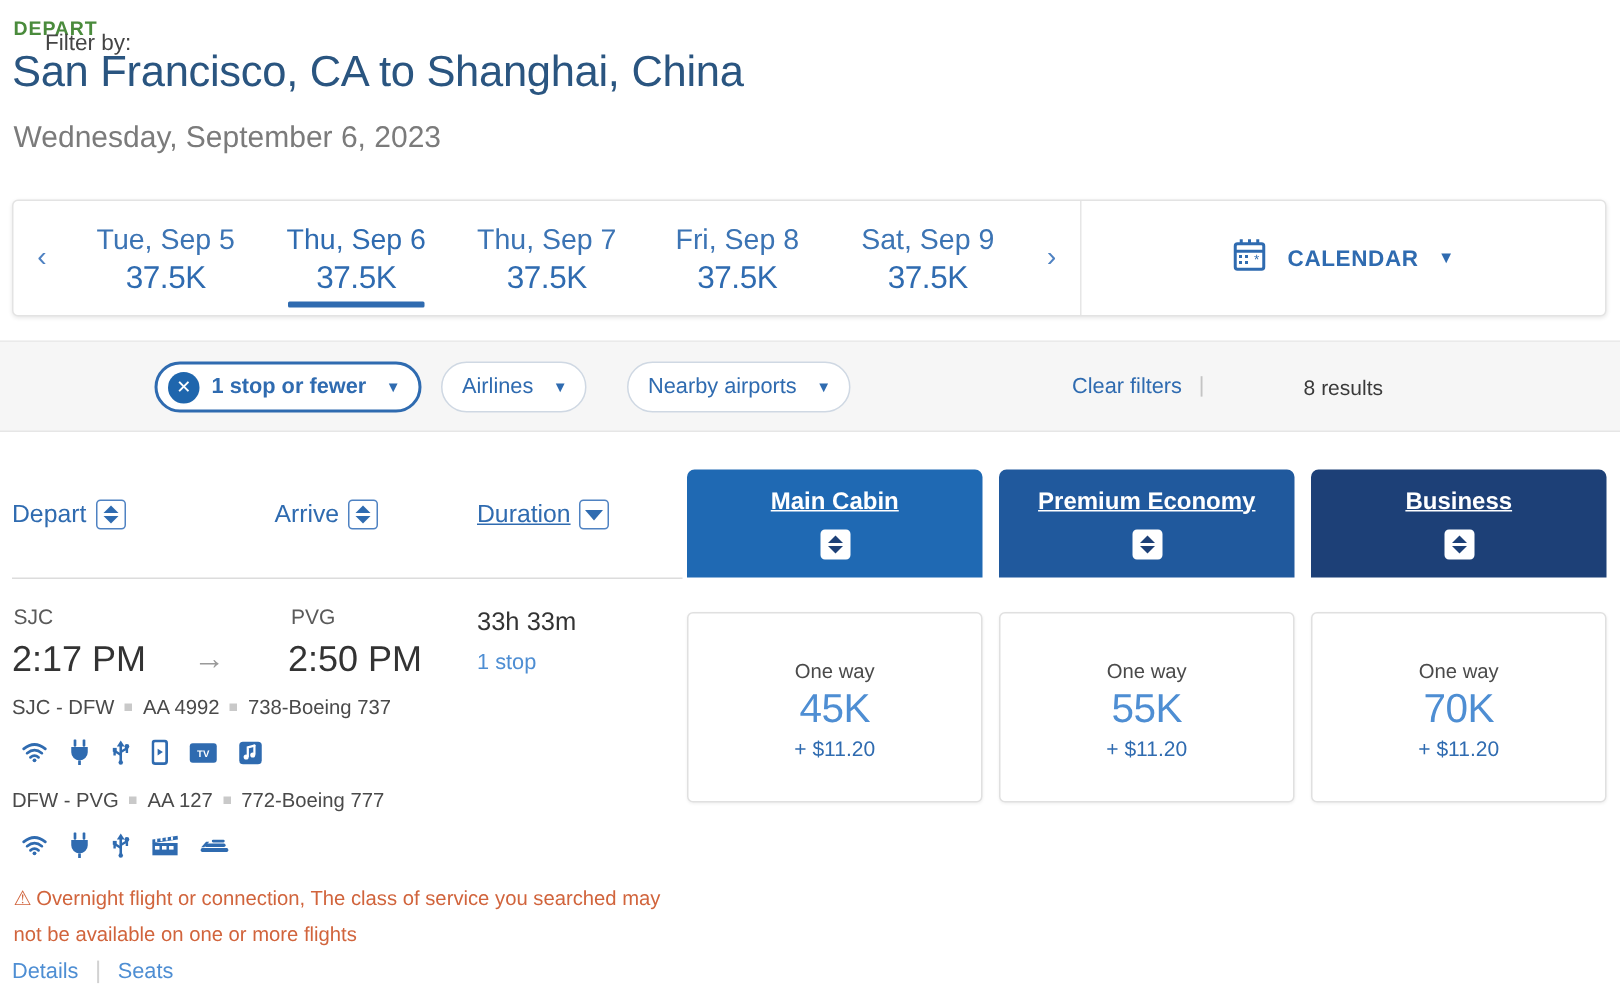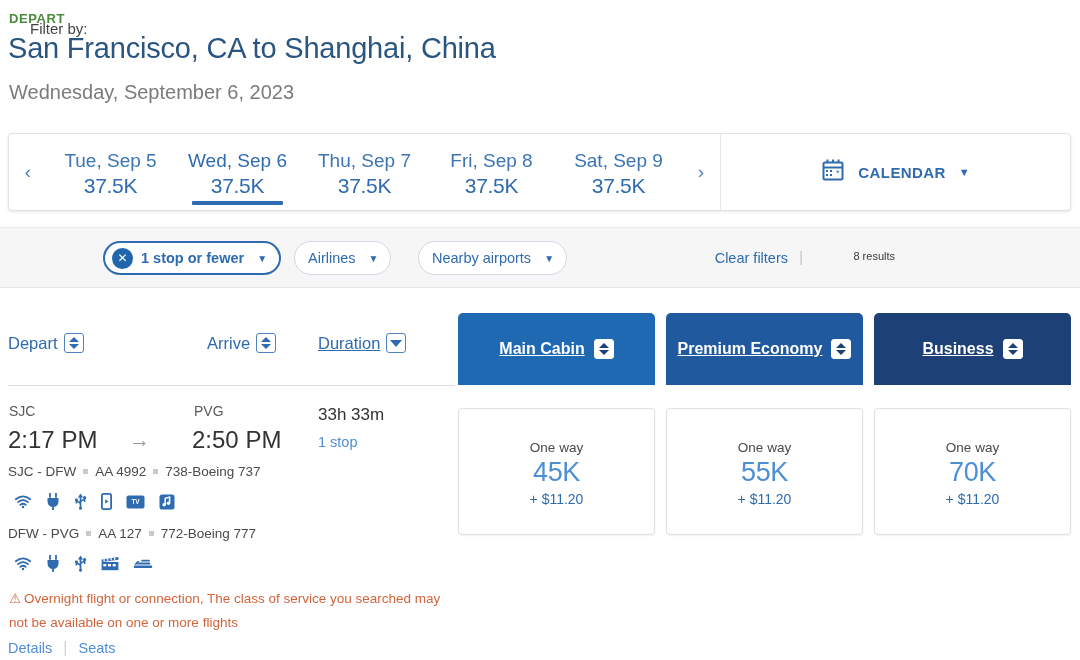--- a/index.html
+++ b/index.html
@@ -106,31 +106,31 @@
 
   .clear-filters {
     position: absolute; right: 148px; top: 250px;
     font-size: 14.5px; color: #2f6bb0; cursor: pointer;
   }
   .results-sep {
     position: absolute; right: 133px; top: 249px;
     font-size: 14.5px; color: #c4c4c4;
   }
   .results-count {
-    position: absolute; right: 41px; top: 250px;
-    font-size: 11px; color: #3a3a3a;
+    position: absolute; right: 14px; top: 250px;
+    font-size: 14px; color: #3a3a3a;
   }
 
   
   .col-head {
     position: absolute; display: flex; align-items: center;
     gap: 6px; font-size: 16.5px; color: #2f6bb0; cursor: pointer;
   }
   #head-depart { left: 8px; top: 333px; }
-  #head-arrive { left: 207px; top: 333px; }
+  #head-arrive { left: 183px; top: 333px; }
   #head-duration { left: 318px; top: 333px; }
   #head-duration .ctext { text-decoration: underline; }
   .sortbox {
     width: 20px; height: 20px;
     border: 1px solid #4f82c2; border-radius: 3px;
     display: flex; flex-direction: column;
     align-items: center; justify-content: center;
     line-height: 0; gap: 2px; background: #fff;
   }
   .tri-up { width:0;height:0;border-left:5px solid transparent;border-right:5px solid transparent;border-bottom:5px solid #2f6bb0; }
@@ -141,21 +141,21 @@
   .head-divider {
     position: absolute; left: 8px; top: 385px;
     width: 447px; height: 1px; background: #dcdcdc;
   }
 
   
   .cabin-head {
     position: absolute; top: 313px; height: 72px;
     border-radius: 5px 5px 0 0;
     display: flex; align-items: center; justify-content: center;
-    gap: 9px; cursor: pointer;
+    gap: 9px; cursor: pointer; flex-direction: column;
   }
   .cabin-head .ctitle {
     font-size: 16px; font-weight: bold; color: #fff;
     text-decoration: underline;
   }
   .cabin-head .sortbox { border-color: #fff; }
   .cabin-head .tri-up { border-bottom-color: #1d4077; }
   .cabin-head .tri-dn { border-top-color: #1d4077; }
   #cabin-0 { left: 458px; width: 197px; background: #1f69b3; }
   #cabin-1 { left: 666px; width: 197px; background: #20599d; }
@@ -230,21 +230,21 @@
 
   <div class="datestrip">
     <div class="dates-pane">
       <div class="arrow-btn">‹</div>
       <div class="date-items" id="date-items">
           <div class="date-item">
             <span class="dlabel">Tue, Sep 5</span>
             <span class="dprice">37.5K</span>
           </div>
           <div class="date-item active">
-            <span class="dlabel">Wed, Sep 6</span>
+            <span class="dlabel">Thu, Sep 6</span>
             <span class="dprice">37.5K</span>
           </div>
           <div class="date-item">
             <span class="dlabel">Thu, Sep 7</span>
             <span class="dprice">37.5K</span>
           </div>
           <div class="date-item">
             <span class="dlabel">Fri, Sep 8</span>
             <span class="dprice">37.5K</span>
           </div>

